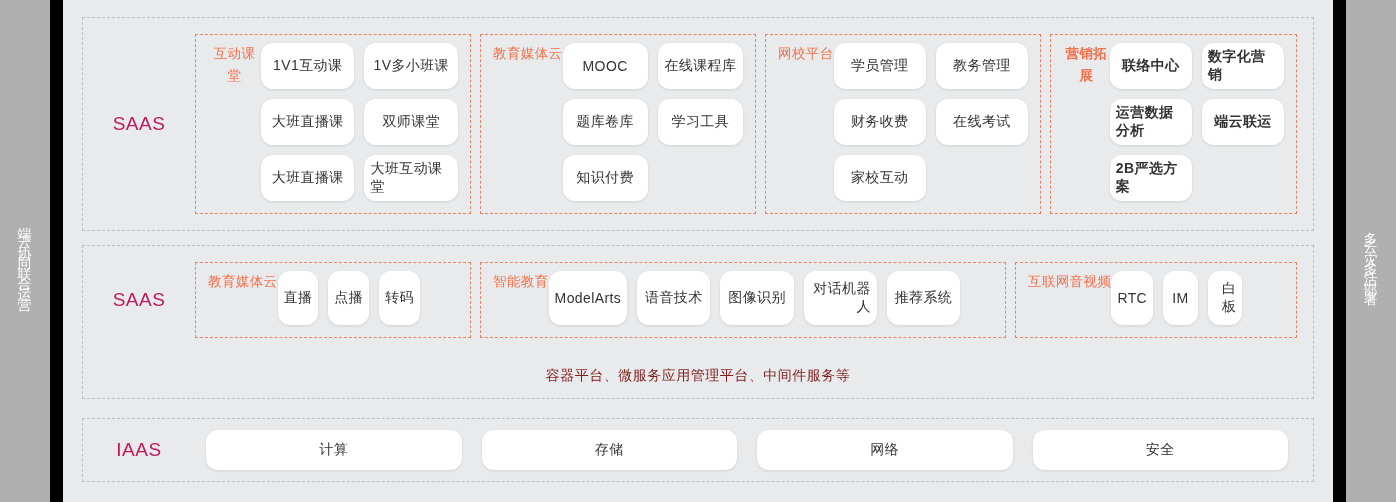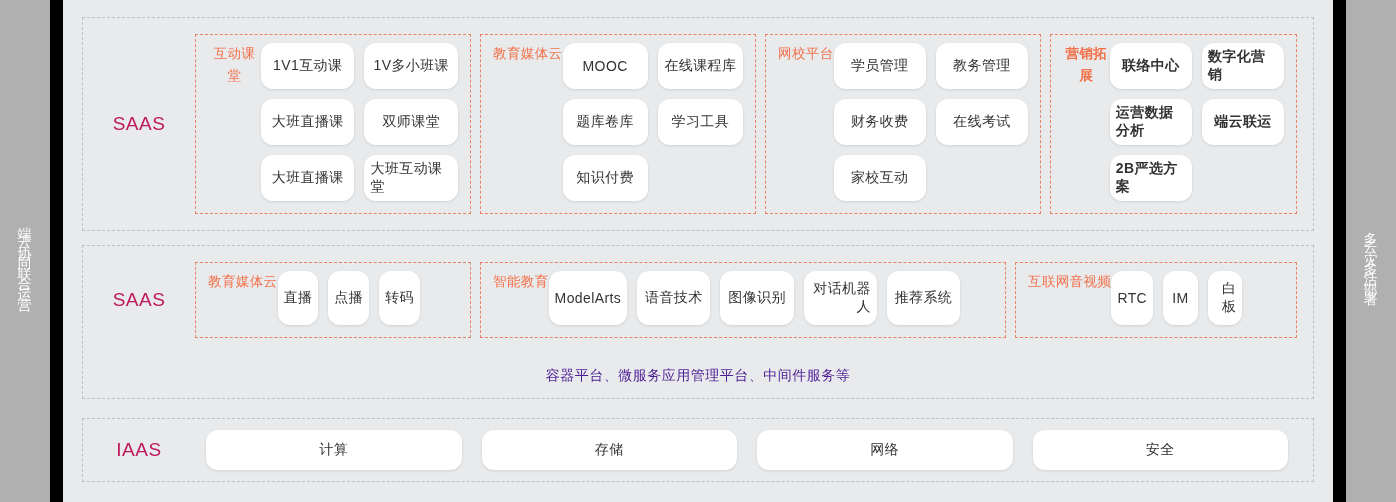--- a/index.html
+++ b/index.html
@@ -96,21 +96,21 @@
     flex: 1 1 auto;
     display: flex;
     flex-direction: row;
     align-items: stretch;
   }
   .paas-footnote {
     height: 44px;
     display: flex;
     align-items: center;
     justify-content: center;
-    color: #4c1d95;
+    color: #7f1d1d;
     font-size: 14px;
     letter-spacing: 0.5px;
   }
 
   
   .group {
     border: 1px dashed #e8836a;
     box-sizing: border-box;
     margin: 16px 9px 16px 0;
     padding: 8px 12px 12px 12px;

